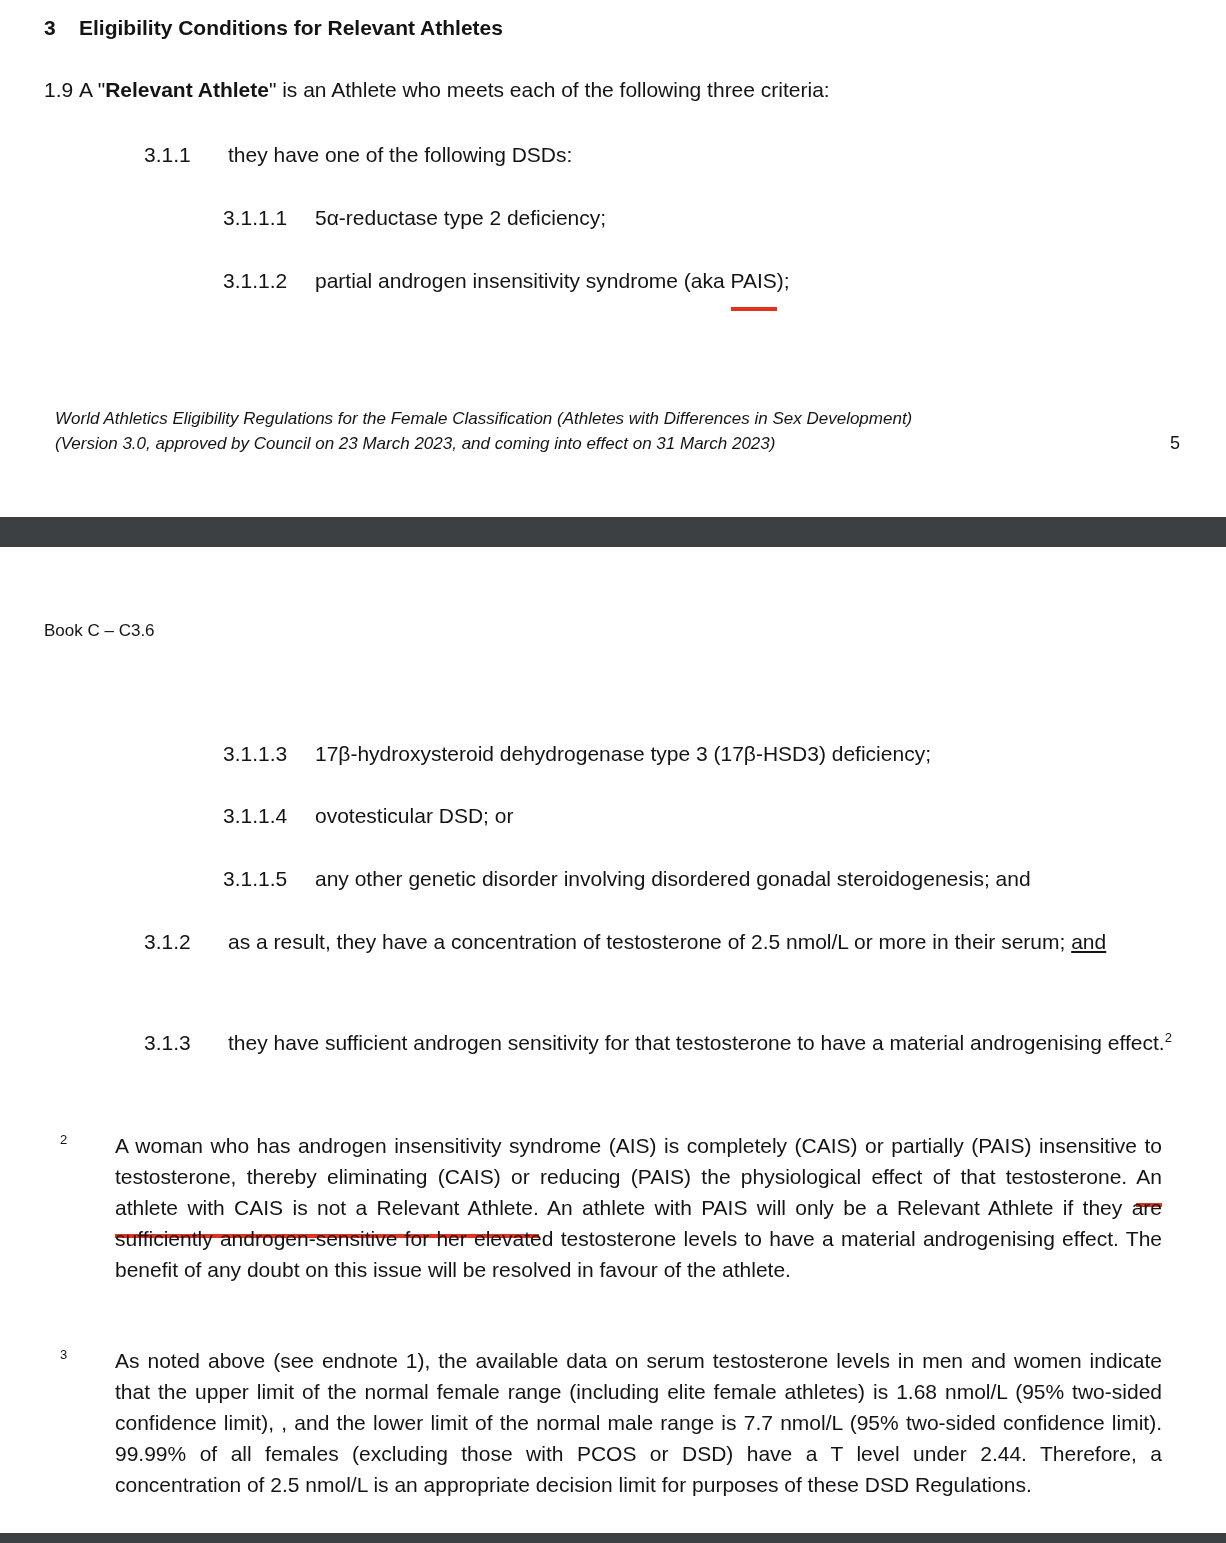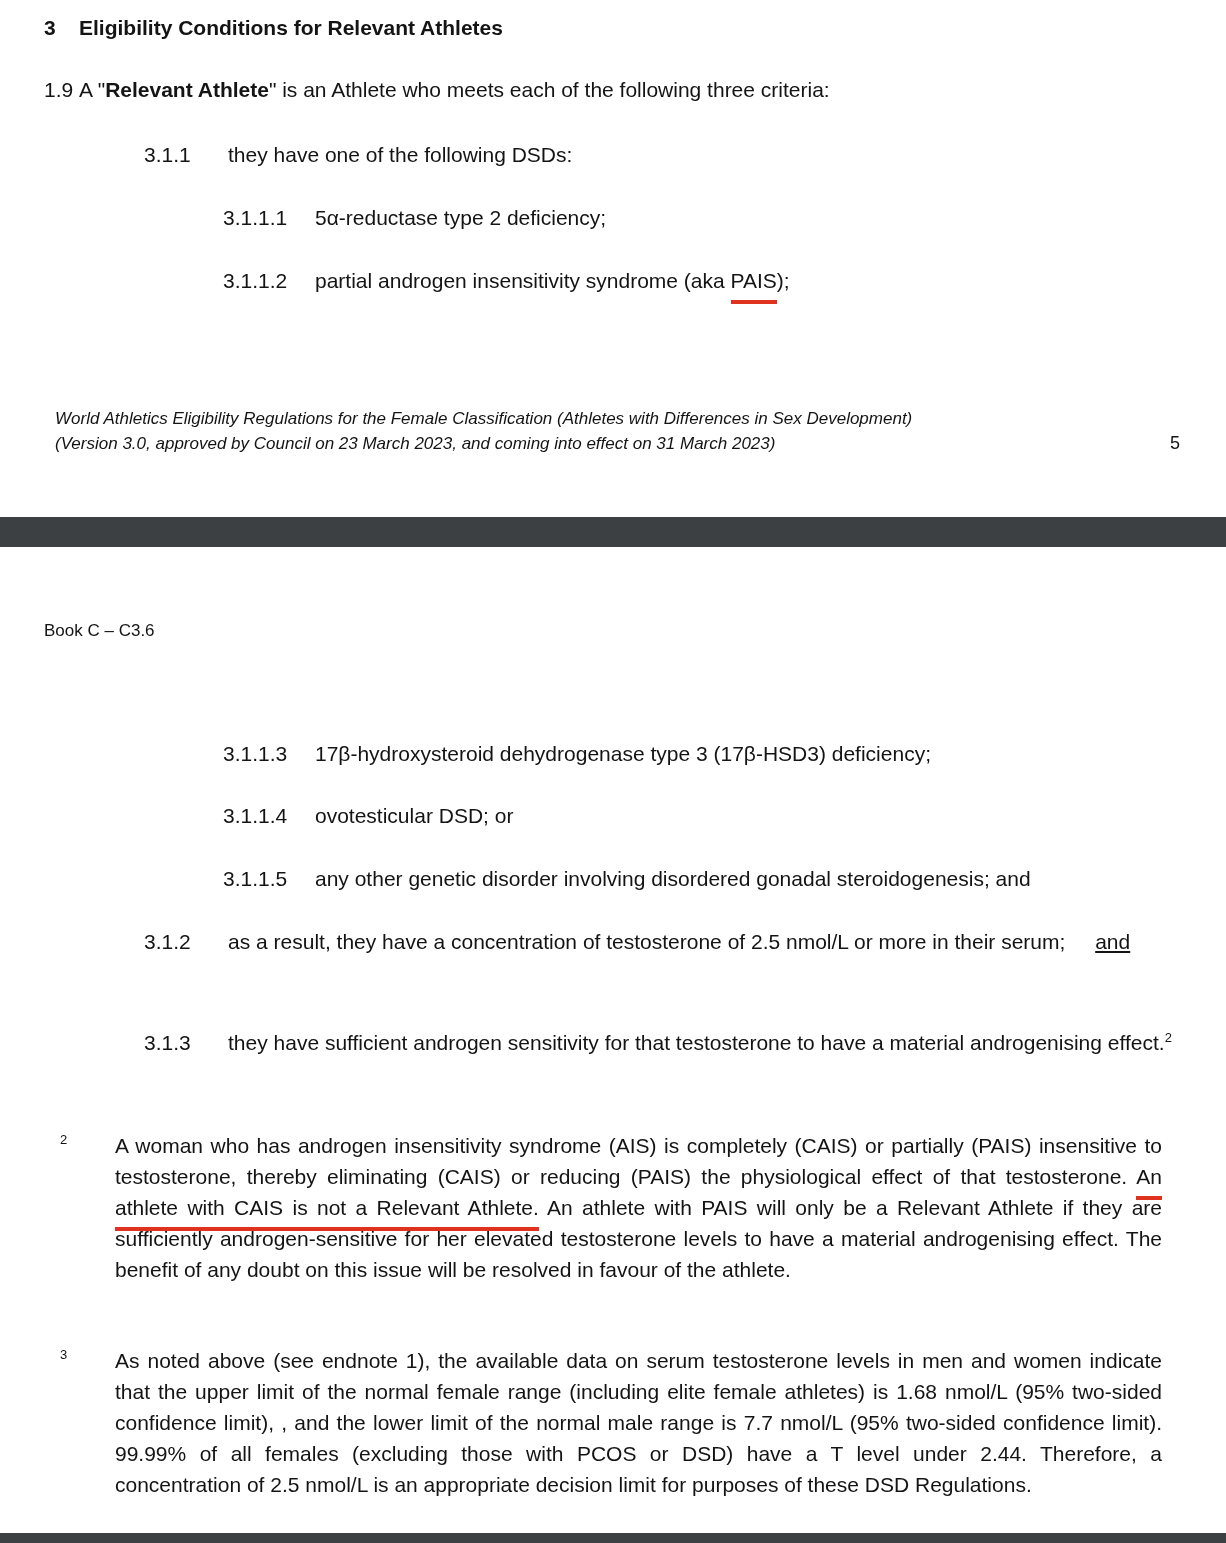--- a/index.html
+++ b/index.html
@@ -25,23 +25,23 @@
   .lvl0 .ctext { margin-left: 79px; width: 1047px; }
   .lvl1 .cnum { left: 144px; }
   .lvl1 .ctext { margin-left: 228px; width: 952px; }
   .lvl2 .cnum { left: 223px; }
   .lvl2 .ctext { margin-left: 315px; width: 865px; }
   .justify { text-align: justify; }
 
   
   .red-mark {
     border-bottom: 4px solid var(--accent-red, #df331f);
-    padding-bottom: 8px;
+    padding-bottom: 15px;
   }
-  .u { text-decoration: underline; margin-left: 24px; }
+  .u { text-decoration: underline; }
   sup { font-size: 13px; line-height: 0; }
 
   
   .footer {
     font-style: italic;
     font-size: 17px;
     line-height: 25px;
   }
   .footer .ftext { margin-left: 55px; width: 1090px; }
   .page-num {

